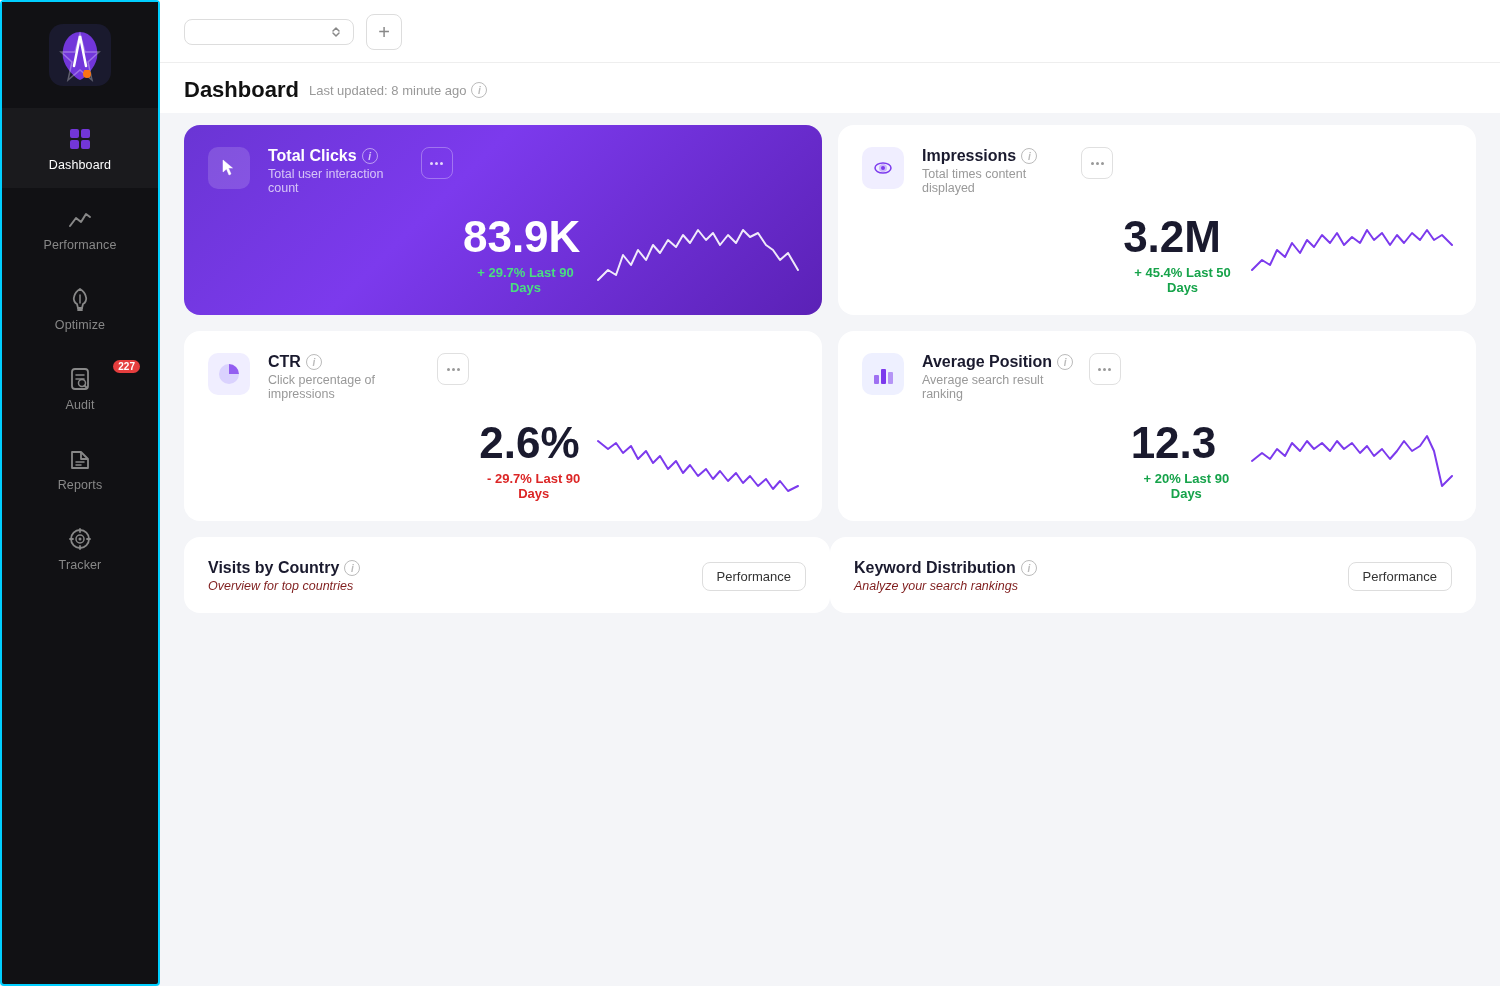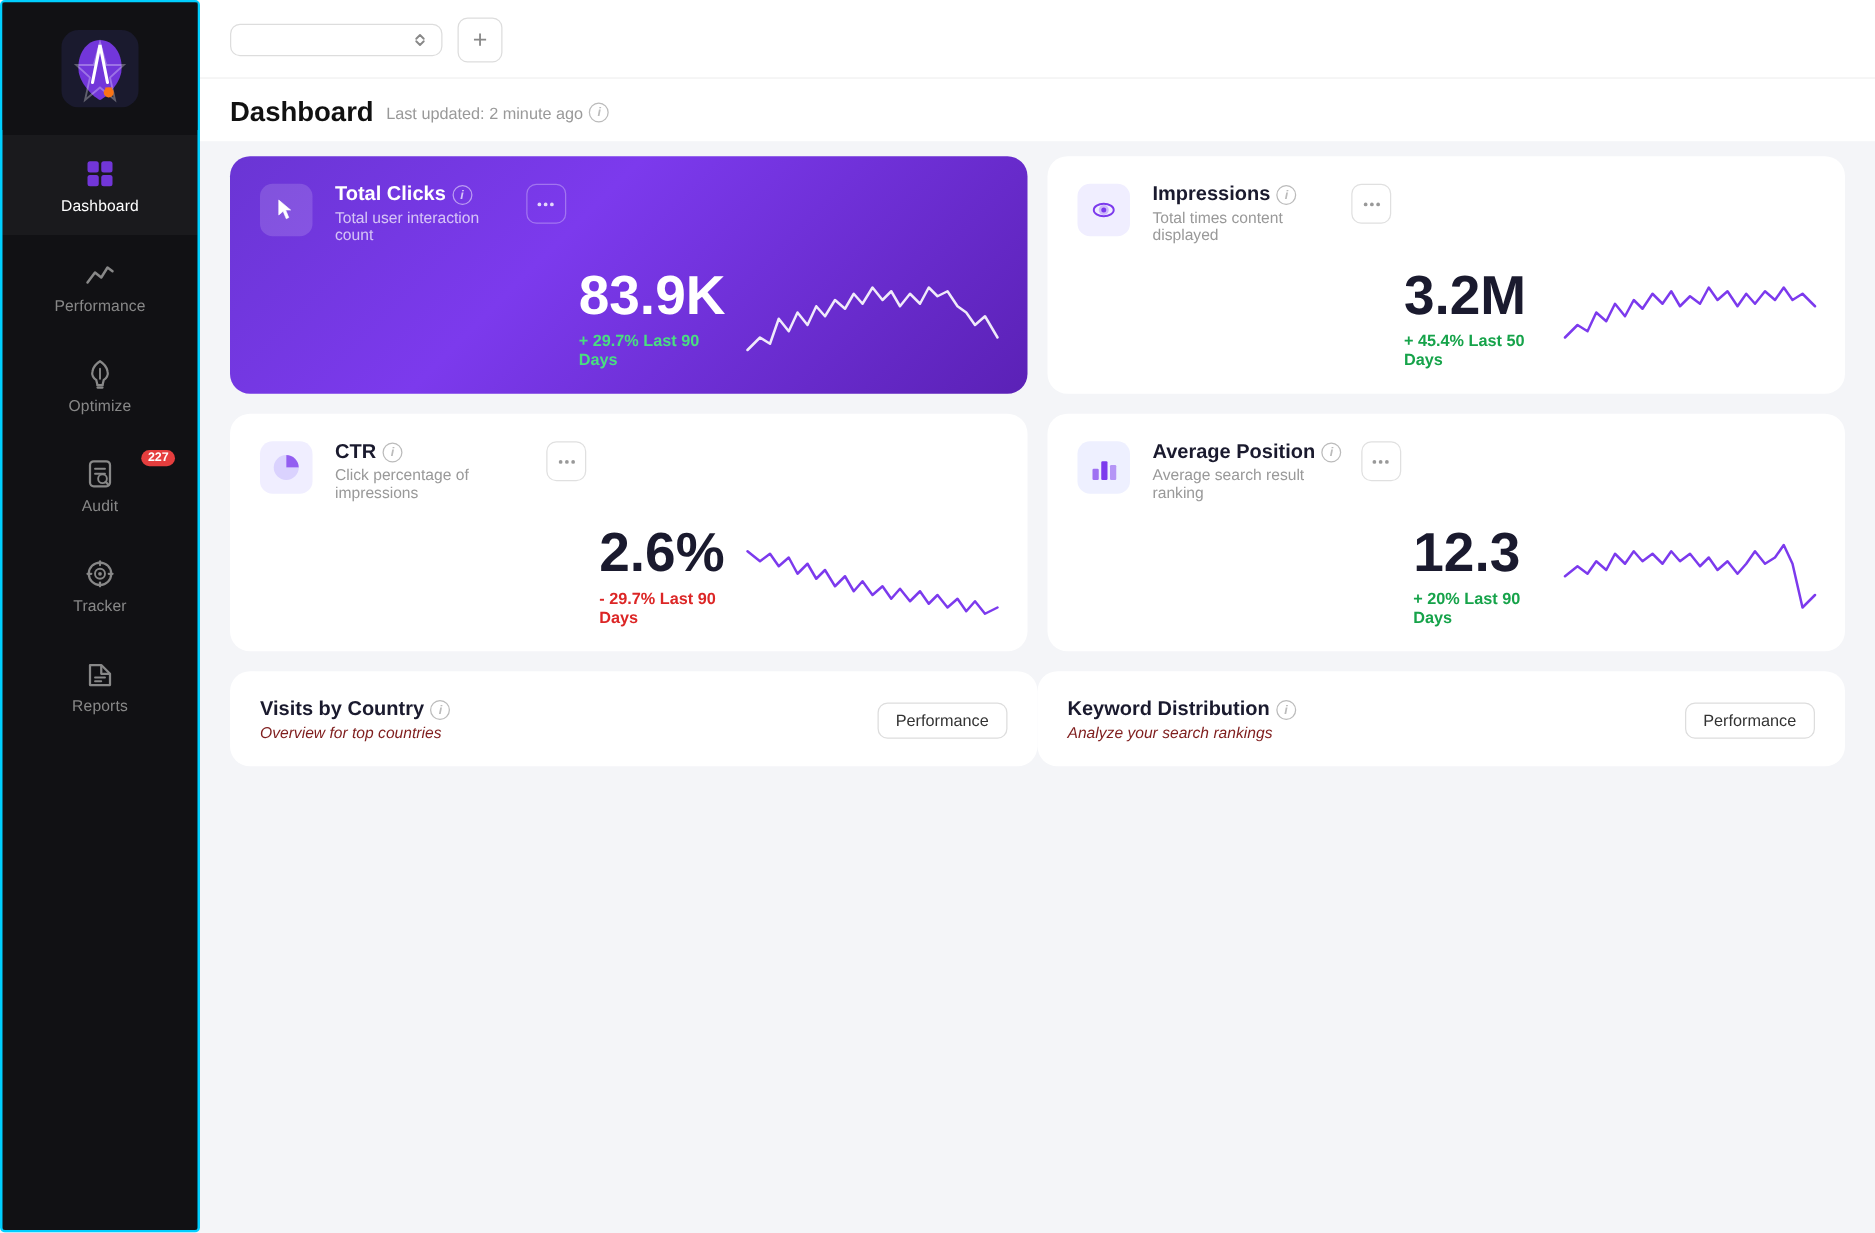--- a/index.html
+++ b/index.html
@@ -302,20 +302,21 @@
       font-weight: 800;
       line-height: 1;
       color: #fff;
     }
     .card:not(.purple-card) .card-value { color: #1a1a2e; }
 
     .card-change {
       font-size: 13px;
       font-weight: 600;
       margin-top: 6px;
+      text-align: center;
     }
 
     .card-change.positive { color: #4ade80; }
     .card-change.negative { color: #f87171; }
     .card:not(.purple-card) .card-change.positive { color: #16a34a; }
     .card:not(.purple-card) .card-change.negative { color: #dc2626; }
 
     .card-chart {
       flex: 1;
       display: flex;
@@ -438,43 +439,43 @@
           <circle cx="15" cy="17" r="3.5" fill="#111114" stroke="#888" stroke-width="1.5"></circle>
           <path d="M17.5 19.5 L20 22" stroke="#888" stroke-width="1.8" stroke-linecap="round"></path>
         </svg>
       </div>
       <span class="nav-item-label">Audit</span>
     </div>
 
     <div class="nav-item">
       <div class="nav-icon">
         <svg width="26" height="26" viewBox="0 0 26 26" fill="none">
+          <path d="M5 6 L14 6 L21 13 L21 22 L5 22 Z" stroke="#888" stroke-width="1.8" fill="none" stroke-linejoin="round"></path>
+          <path d="M14 6 L14 13 L21 13" stroke="#888" stroke-width="1.8" fill="none" stroke-linejoin="round"></path>
+          <line x1="9" y1="16" x2="17" y2="16" stroke="#888" stroke-width="1.5" stroke-linecap="round"></line>
+          <line x1="9" y1="19" x2="14" y2="19" stroke="#888" stroke-width="1.5" stroke-linecap="round"></line>
+        </svg>
+      </div>
+      <span class="nav-item-label">Reports</span>
+    </div>
+
+    <div class="nav-item">
+      <div class="nav-icon">
+        <svg width="26" height="26" viewBox="0 0 26 26" fill="none">
           <circle cx="13" cy="13" r="9" stroke="#888" stroke-width="1.8" fill="none"></circle>
           <circle cx="13" cy="13" r="4" stroke="#888" stroke-width="1.5" fill="none"></circle>
           <circle cx="13" cy="13" r="1.5" fill="#888"></circle>
           <line x1="13" y1="3" x2="13" y2="6" stroke="#888" stroke-width="1.8" stroke-linecap="round"></line>
           <line x1="13" y1="20" x2="13" y2="23" stroke="#888" stroke-width="1.8" stroke-linecap="round"></line>
           <line x1="3" y1="13" x2="6" y2="13" stroke="#888" stroke-width="1.8" stroke-linecap="round"></line>
           <line x1="20" y1="13" x2="23" y2="13" stroke="#888" stroke-width="1.8" stroke-linecap="round"></line>
         </svg>
       </div>
       <span class="nav-item-label">Tracker</span>
     </div>
-
-    <div class="nav-item">
-      <div class="nav-icon">
-        <svg width="26" height="26" viewBox="0 0 26 26" fill="none">
-          <path d="M5 6 L14 6 L21 13 L21 22 L5 22 Z" stroke="#888" stroke-width="1.8" fill="none" stroke-linejoin="round"></path>
-          <path d="M14 6 L14 13 L21 13" stroke="#888" stroke-width="1.8" fill="none" stroke-linejoin="round"></path>
-          <line x1="9" y1="16" x2="17" y2="16" stroke="#888" stroke-width="1.5" stroke-linecap="round"></line>
-          <line x1="9" y1="19" x2="14" y2="19" stroke="#888" stroke-width="1.5" stroke-linecap="round"></line>
-        </svg>
-      </div>
-      <span class="nav-item-label">Reports</span>
-    </div>
   </div>
 </nav>
 
 <main class="main">
 
   <div class="topbar">
     <div class="topbar-select">
       <span class="topbar-select-text"></span>
       <div class="topbar-chevrons">
         <svg width="10" height="12" viewBox="0 0 10 12" fill="none">
@@ -482,21 +483,21 @@
           <path d="M2 7 L5 10 L8 7" stroke="#888" stroke-width="1.5" stroke-linecap="round" stroke-linejoin="round"></path>
         </svg>
       </div>
     </div>
     <button class="topbar-add-btn">+</button>
   </div>
 
   <div class="dashboard-header">
     <h1 class="dashboard-title">Dashboard</h1>
     <span class="dashboard-updated">
-      <span>Last updated: 2 minute ago</span>
+      <span>Last updated: 8 minute ago</span>
       <span class="info-icon">i</span>
     </span>
   </div>
 
   <div class="content">
 
     <div class="cards-row">
 
       <div class="card purple-card">
         <div class="card-header">

